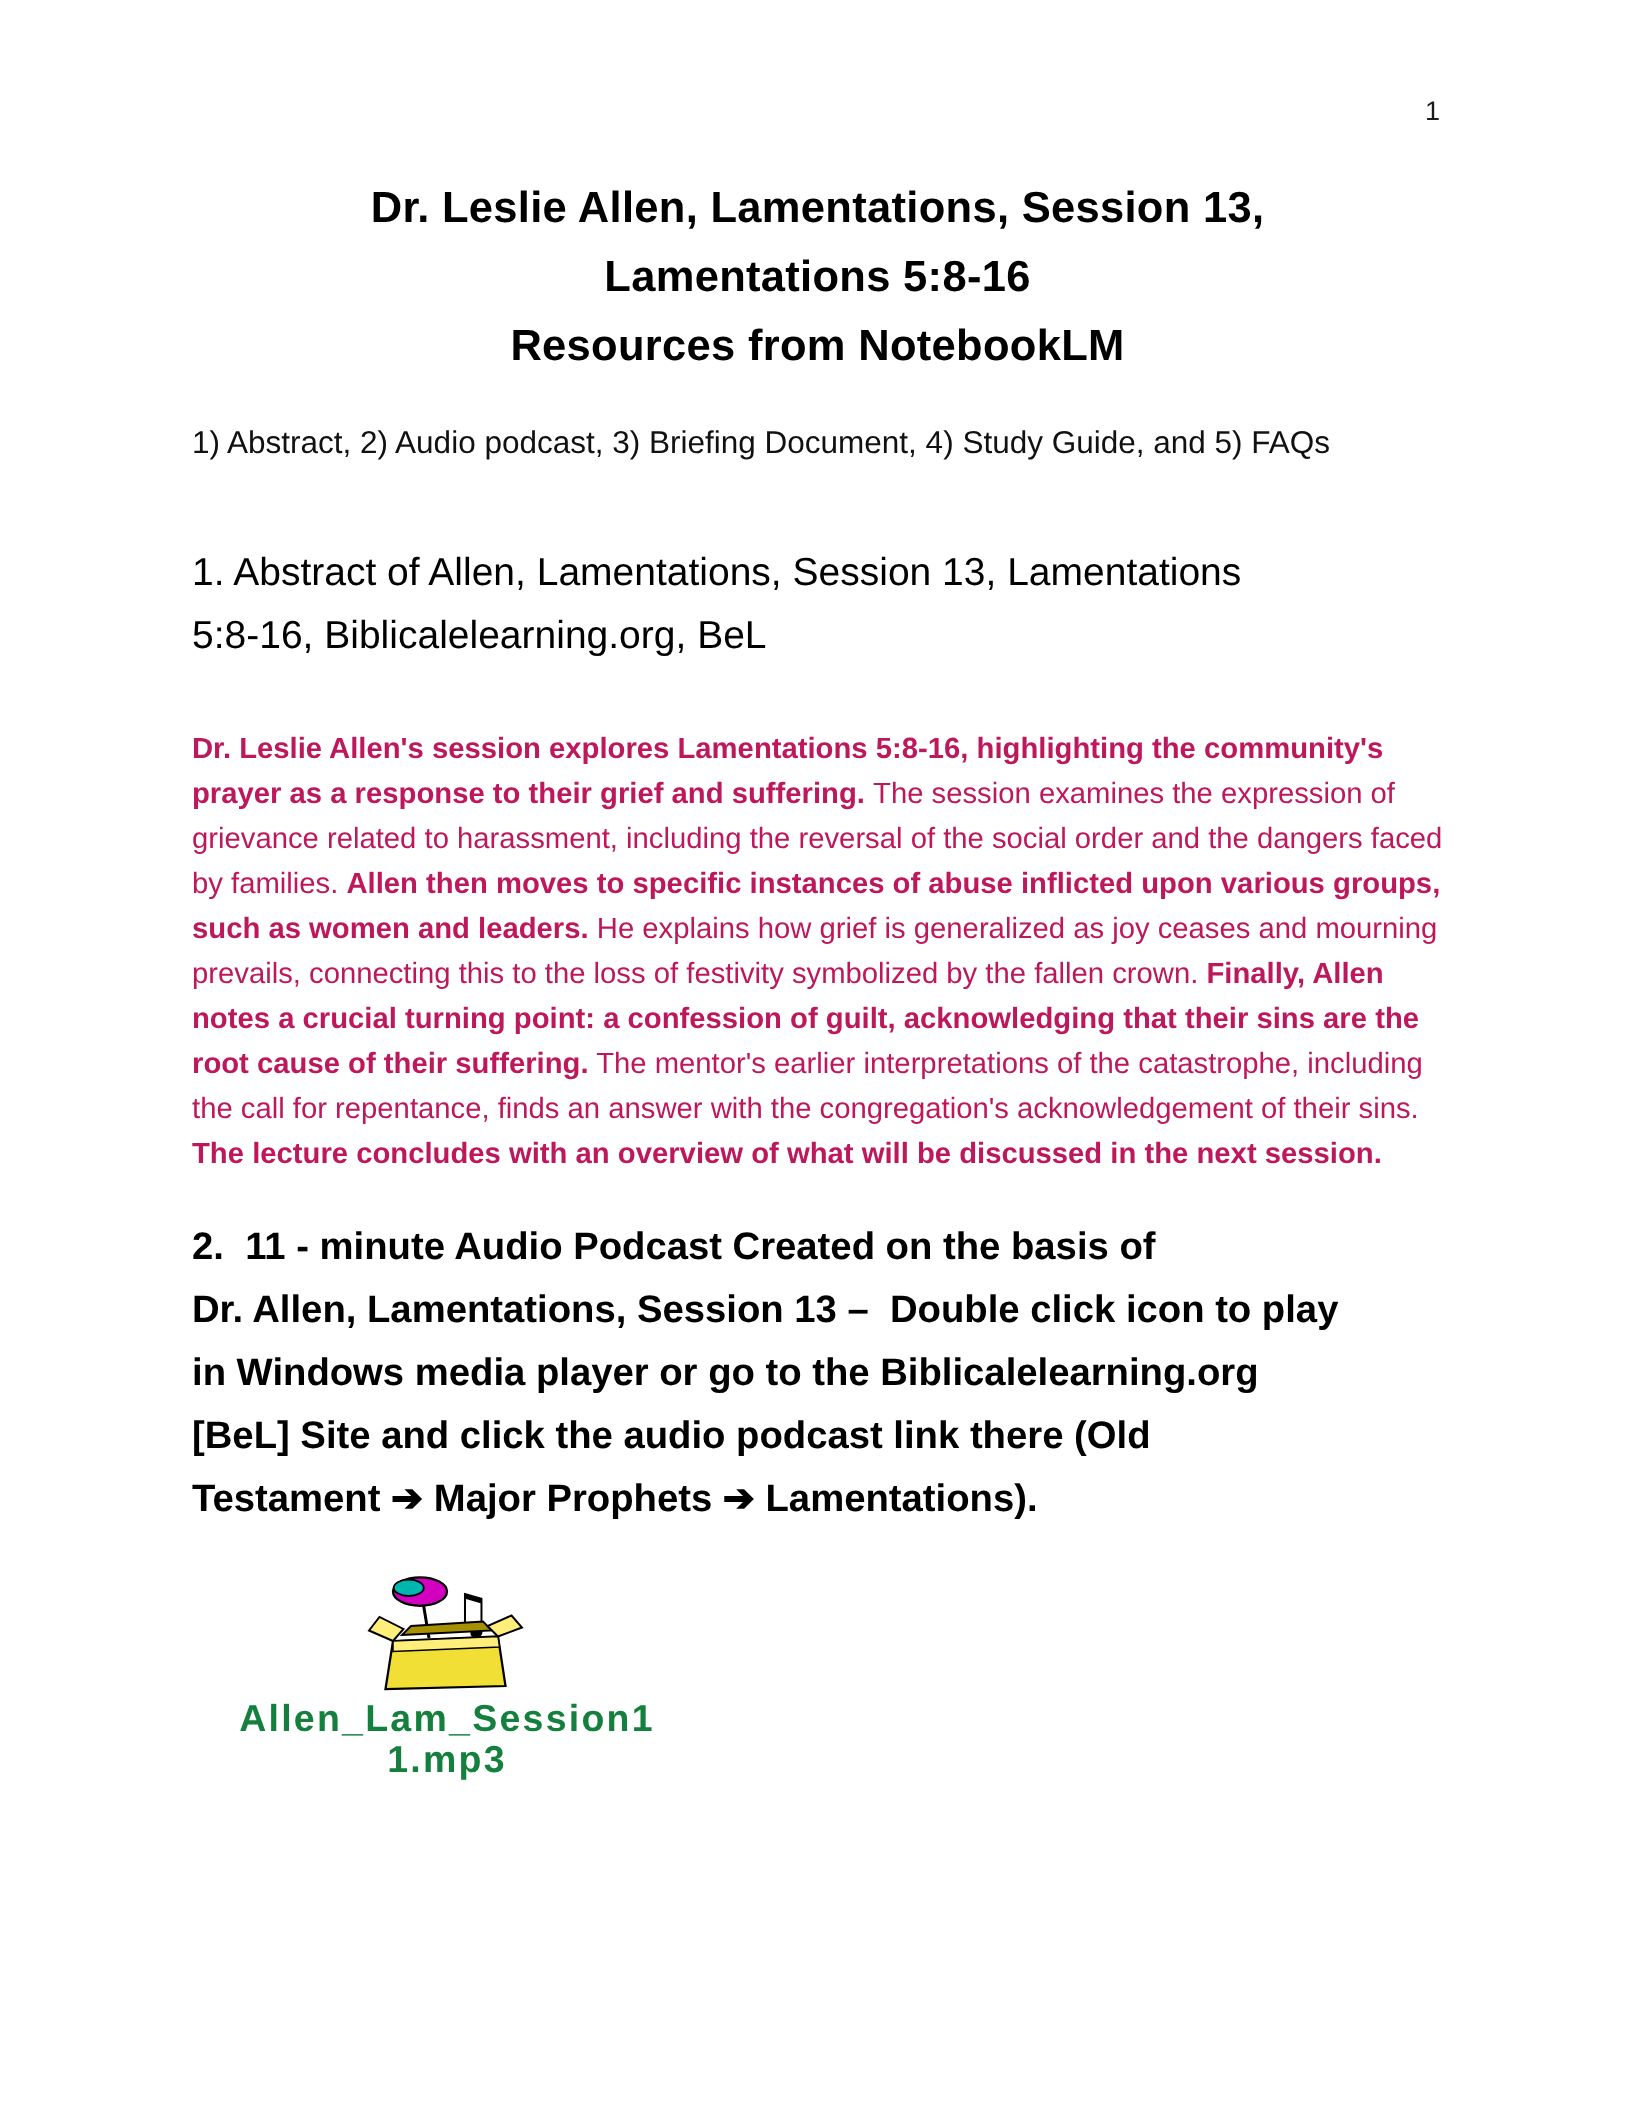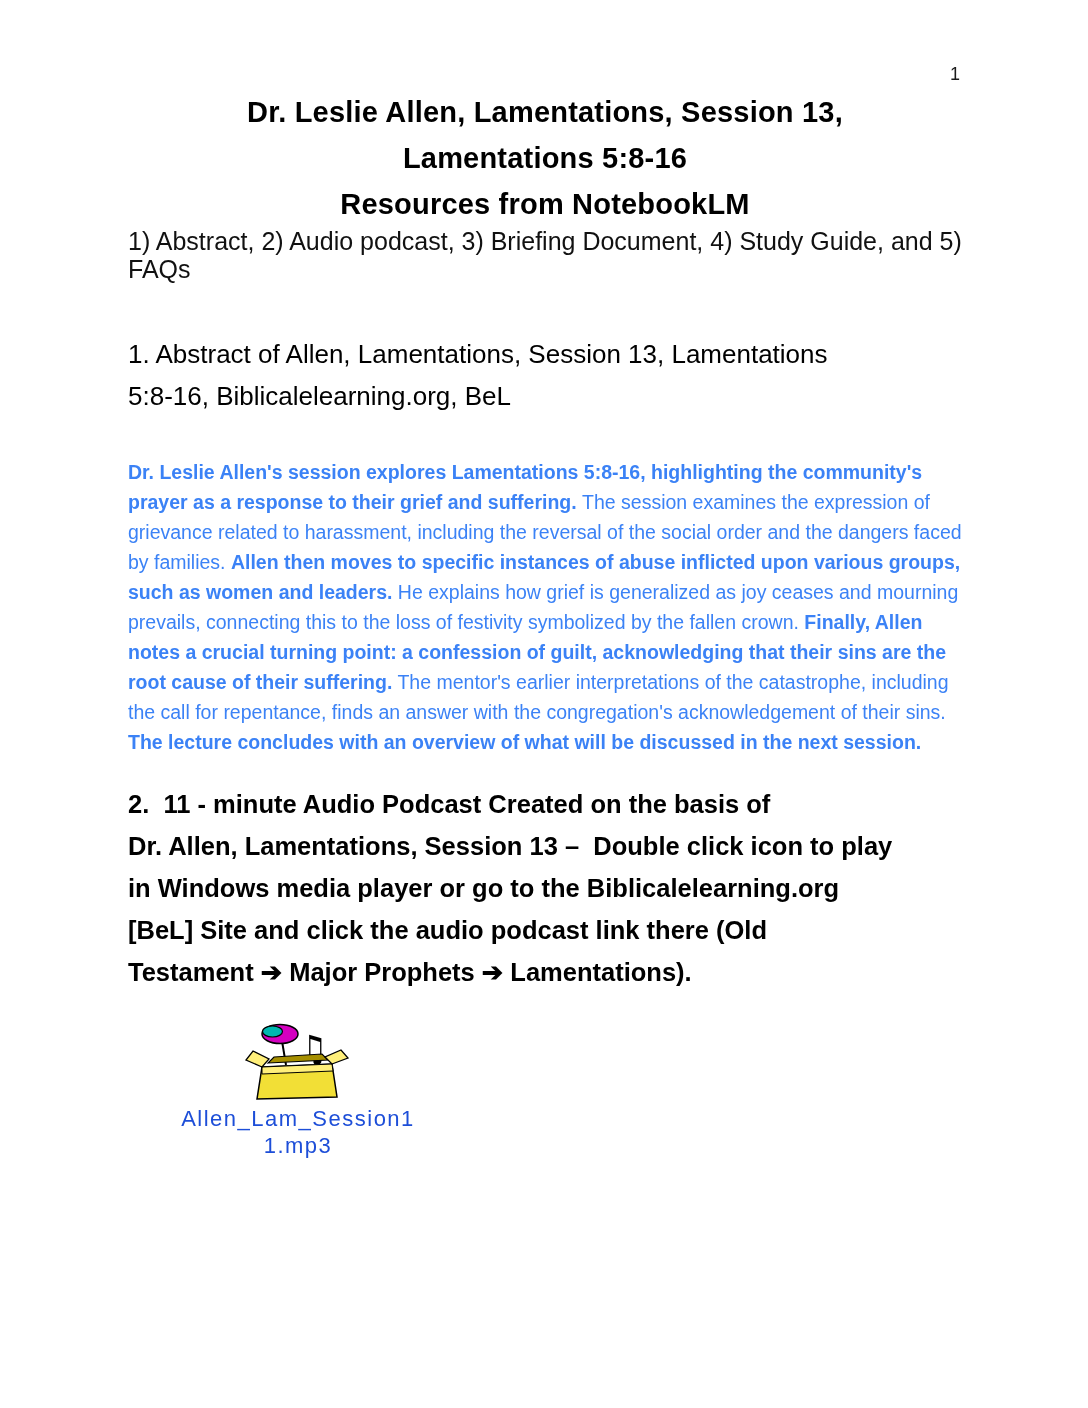--- a/index.html
+++ b/index.html
@@ -17,71 +17,72 @@
     overflow: hidden;
   }
   .page-number {
     position: absolute;
     top: 64px;
     right: 128px;
     font-size: 18px;
     color: #1a1a1a;
   }
   .content {
-    padding: 89px 126px 0 128px;
+    padding: 116px 126px 0 128px;
   }
   .doc-title {
     text-align: center;
     font-weight: 700;
     font-size: 29px;
     line-height: 46px;
     white-space: pre-line;
     letter-spacing: 0.2px;
   }
   .intro-line {
-    font-size: 25px;
+    margin-top: 28px;
+    font-size: 21px;
     line-height: 28px;
     color: #111111;
   }
   .section-heading-1 {
     margin-top: 50px;
     font-weight: 400;
     font-size: 26px;
     line-height: 42px;
     white-space: pre-line;
   }
   .abstract-para {
     margin-top: 40px;
     font-size: 19.5px;
     line-height: 30px;
-    color: #3b82f6;
+    color: #be185d;
     max-width: 840px;
   }
   .section-heading-2 {
     margin-top: 26px;
     font-weight: 700;
     font-size: 25.5px;
     line-height: 42px;
     white-space: pre-wrap;
   }
   .audio-figure {
     margin-top: 28px;
     width: 340px;
     text-align: center;
   }
   .audio-figure .icon-wrap {
     display: inline-block;
     cursor: pointer;
   }
   .file-label {
-    font-weight: 400;
-    font-size: 22px;
+    font-weight: 700;
+    font-size: 25px;
     line-height: 27px;
     letter-spacing: 1.5px;
-    color: #1d4ed8;
+    color: #15803d;
   }
   .file-label .label-line { display: block; }
 </style>
 </head>
 <body>
 
 <div class="page">
 
   <div class="page-number">1</div>
 

